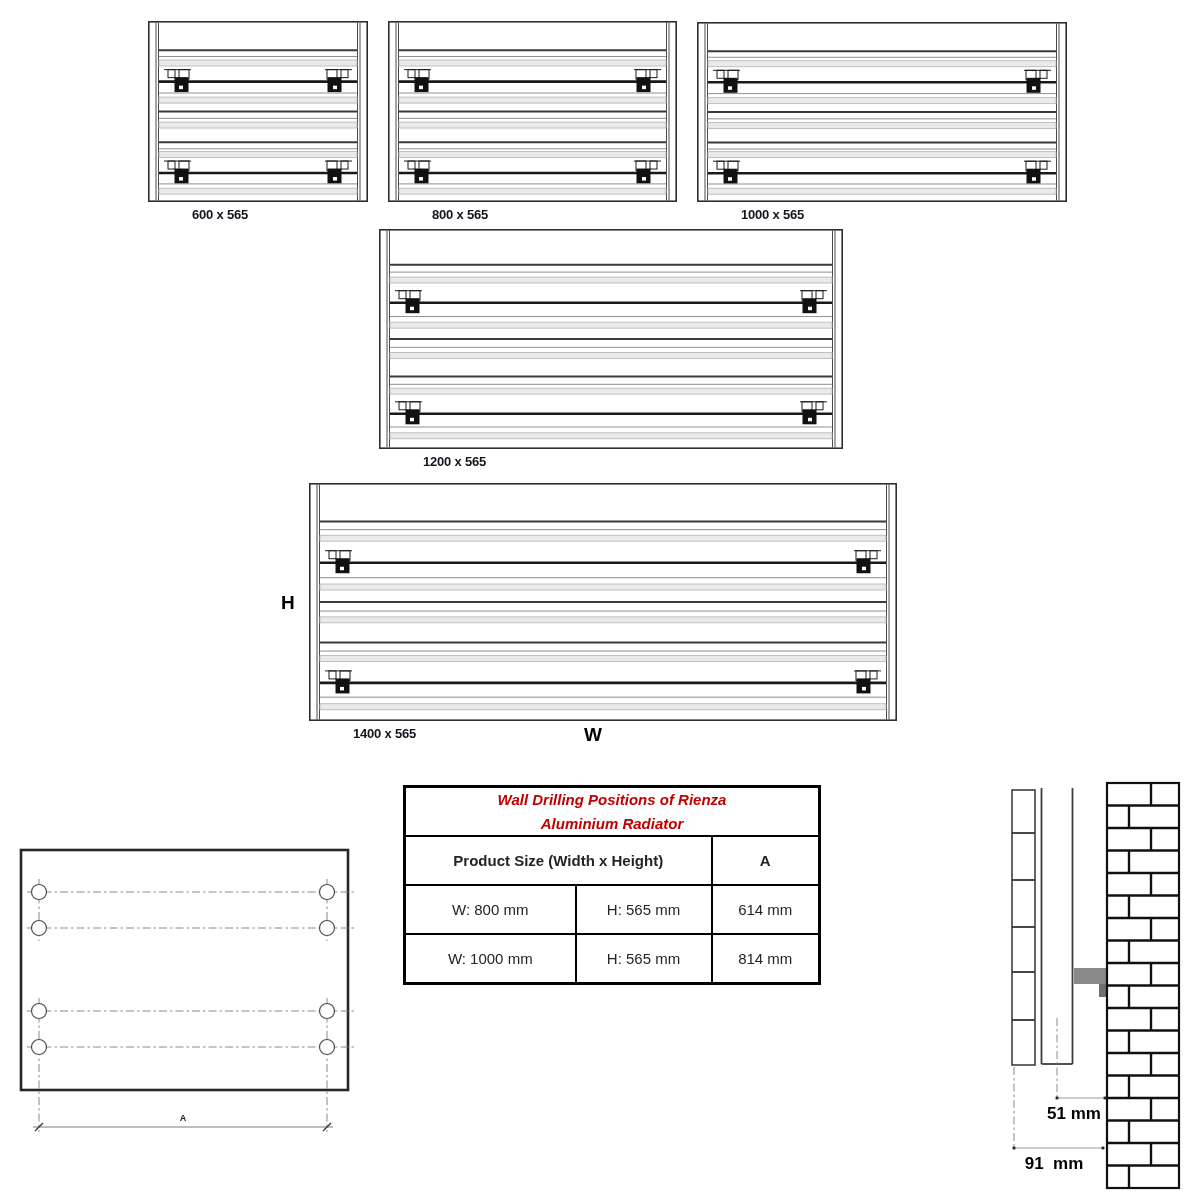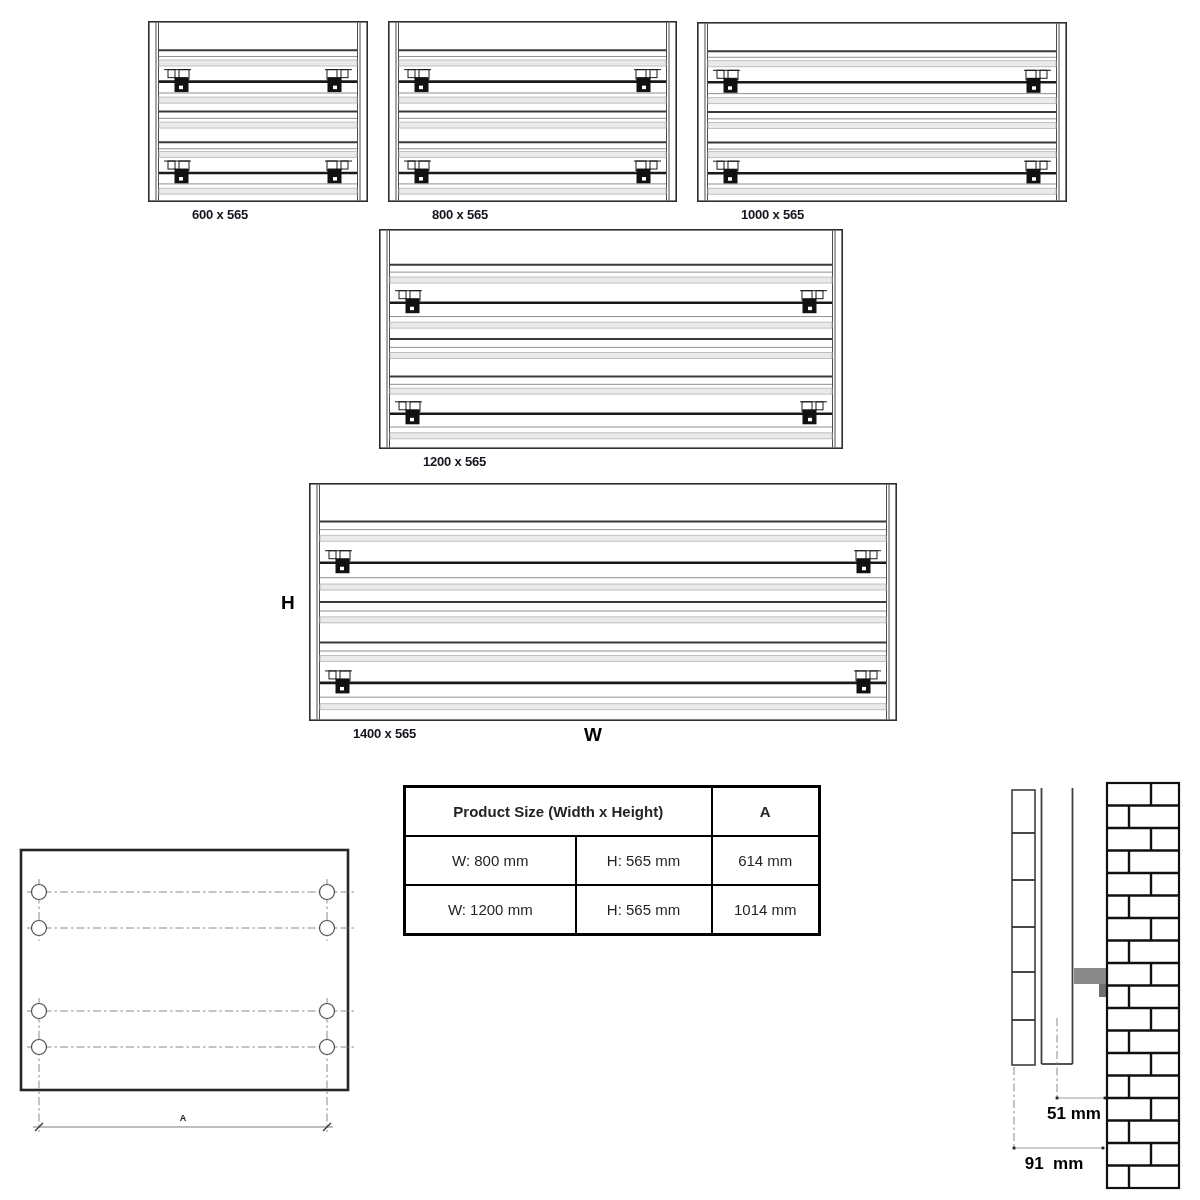--- a/index.html
+++ b/index.html
@@ -324,34 +324,40 @@
       </svg></div>
 
   <table id="spec-table">
     <colgroup>
         <col style="width:171px">
         <col style="width:136px">
         <col style="width:108px">
       </colgroup>
     <tbody>
       <tr>
+        <td colspan="3" class="title-cell" id="table-title" style="color: rgb(192, 0, 0);">
+          <div>Wall Drilling Positions of Rienza</div>
+          <div>Aluminium Radiator</div>
+        </td>
+      </tr>
+      <tr>
         <td colspan="2" class="header-cell">Product Size (Width x Height)</td>
         <td class="header-cell header-a">A</td>
       </tr>
     </tbody>
     <tbody id="spec-rows">
         <tr>
           <td>W: 800 mm</td>
           <td>H: 565 mm</td>
           <td>614 mm</td>
         </tr>
         <tr>
-          <td>W: 1200 mm</td>
+          <td>W: 1000 mm</td>
           <td>H: 565 mm</td>
-          <td>1014 mm</td>
+          <td>814 mm</td>
         </tr>
       </tbody>
   </table>
 
   <div id="sideview">
     <div id="sideview-svg"><svg width="200" height="420" viewBox="0 0 200 420">
           <g>
             <rect x="12" y="10" width="23" height="275" fill="#fff" stroke="#333" stroke-width="1.5"></rect>
             <line x1="12" y1="53" x2="35" y2="53" stroke="#333" stroke-width="1.8"></line>
             <line x1="12" y1="100" x2="35" y2="100" stroke="#333" stroke-width="1.8"></line>

